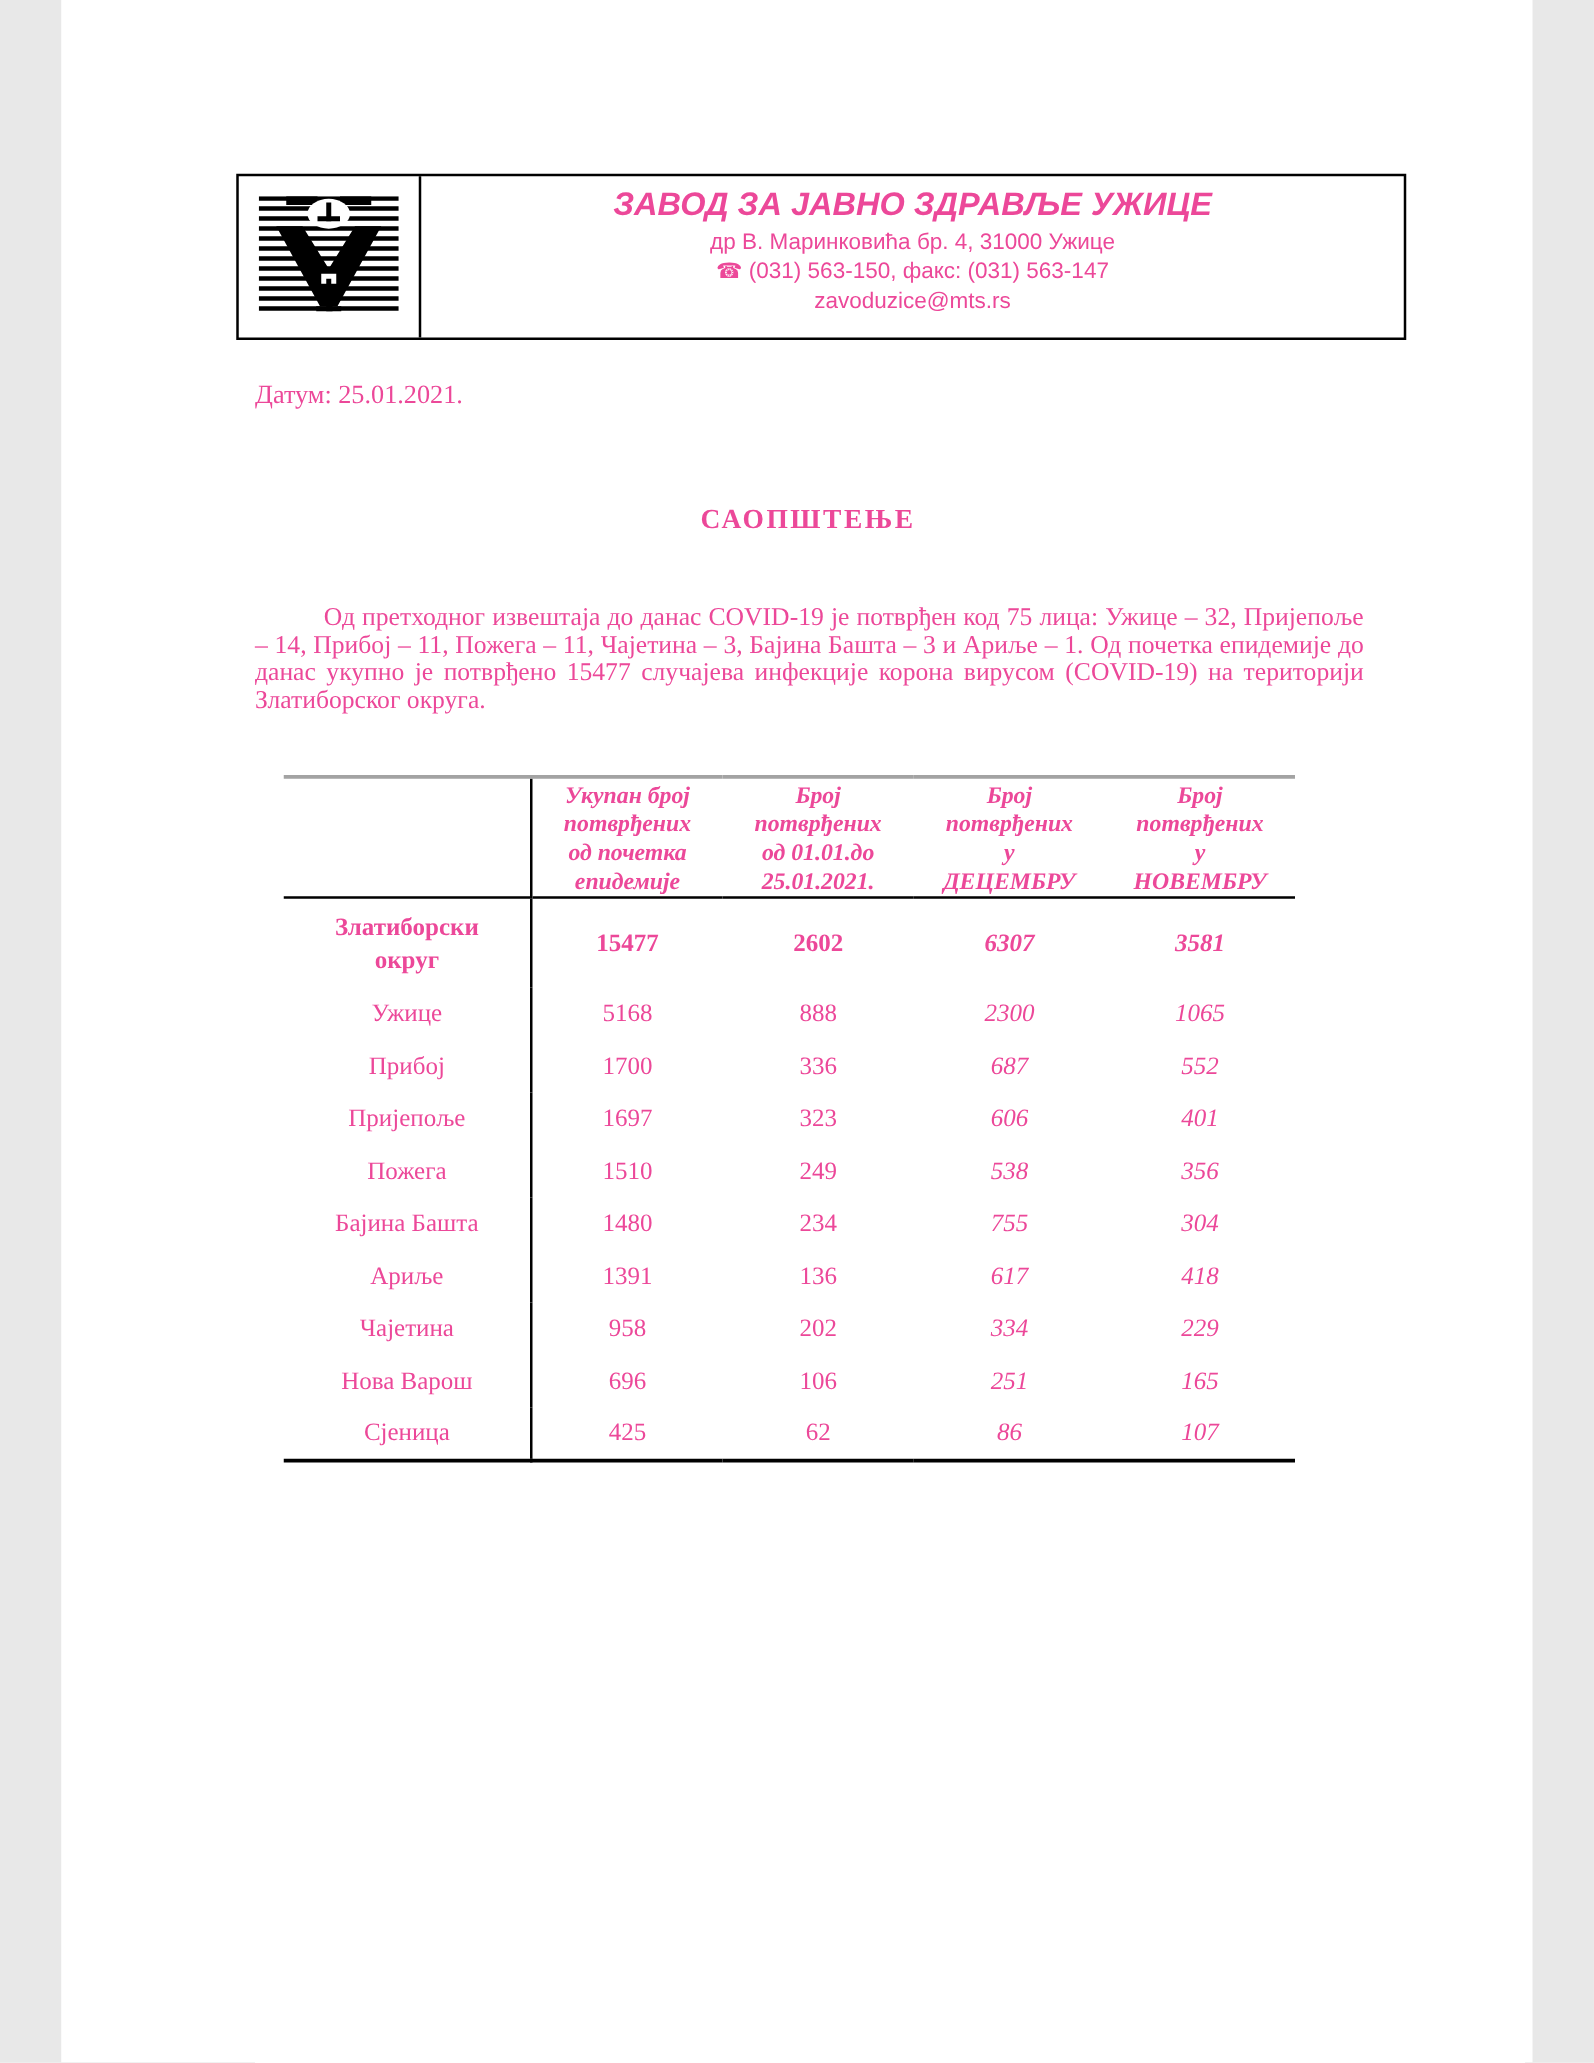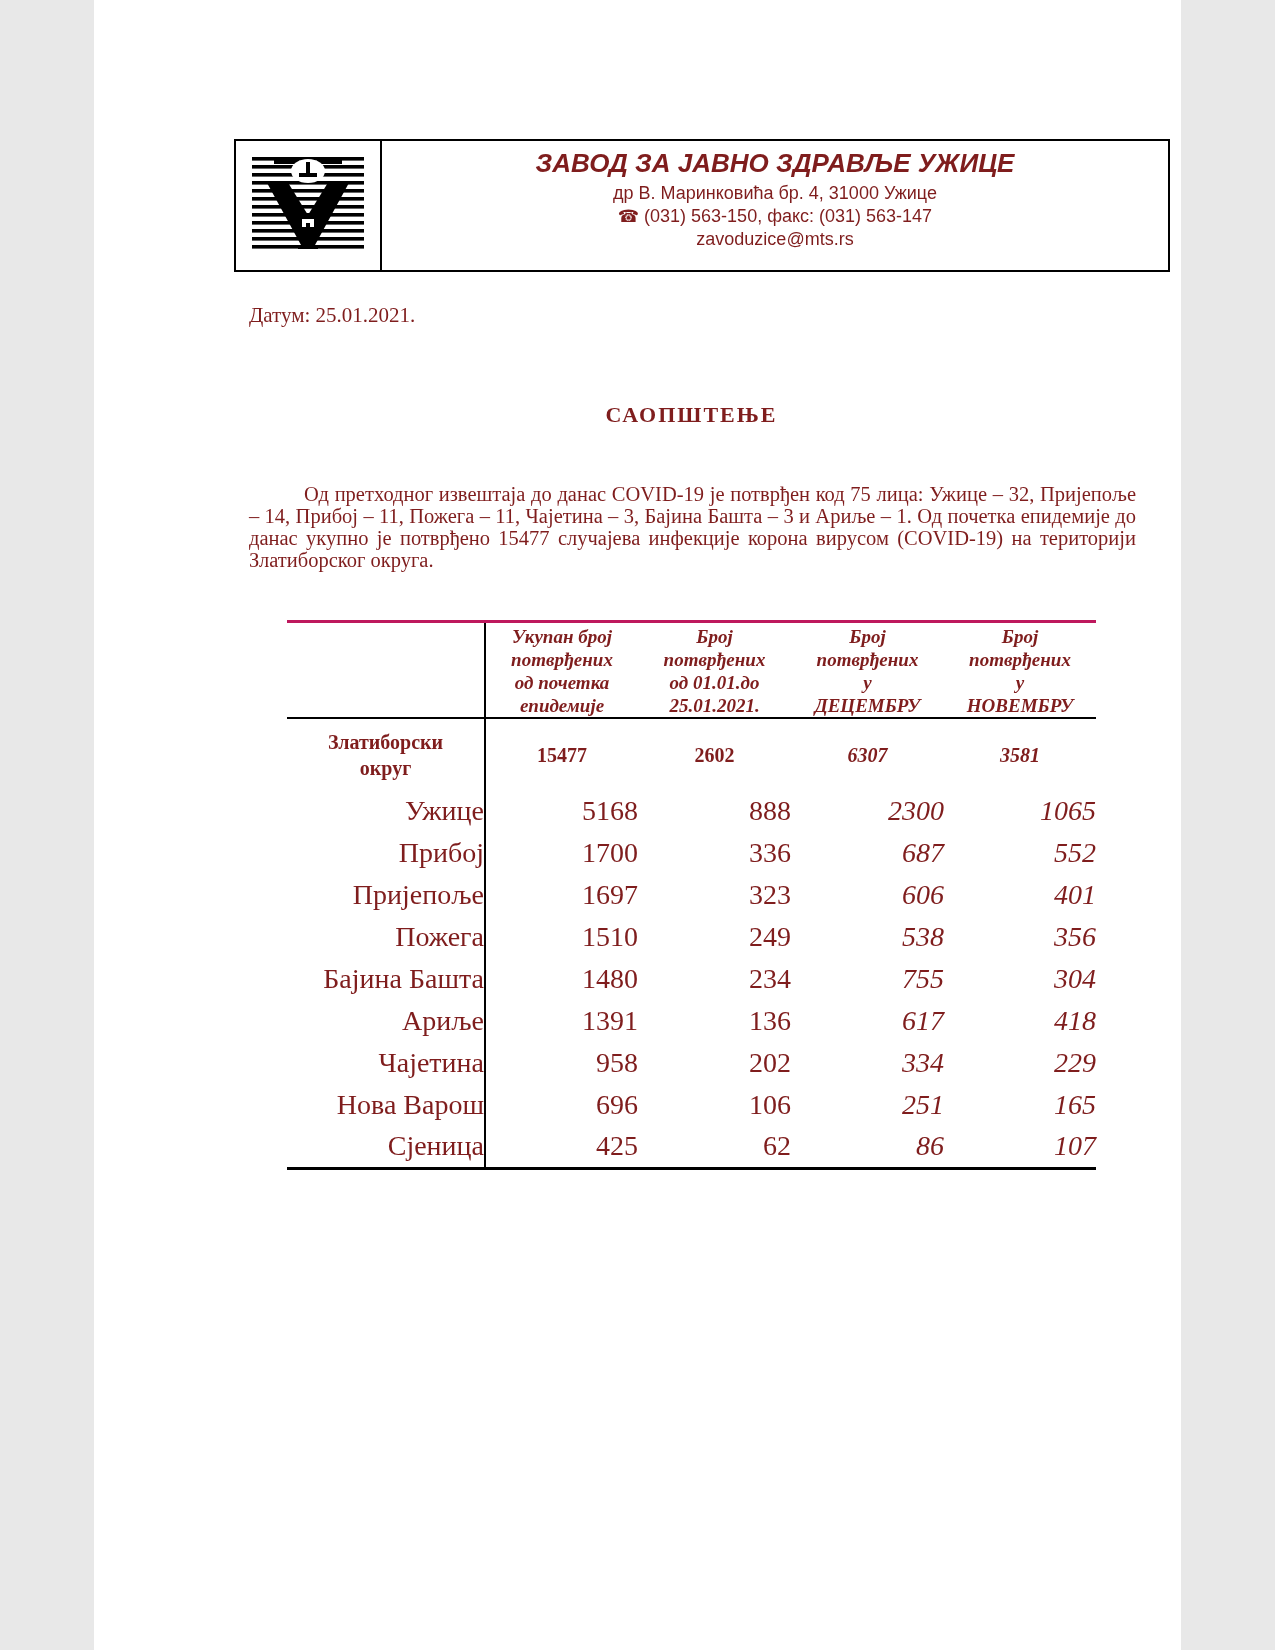--- a/index.html
+++ b/index.html
@@ -1,22 +1,22 @@
 <!DOCTYPE html>
 <html><head>
 <meta charset="utf-8">
 <style>
   html, body { margin: 0; padding: 0; background: #e8e8e8; }
   .page {
     position: relative;
-    width: 1087px;
+    width: 1177px;
     height: 1650px;
     margin: 0 auto;
     background: #ffffff;
-    color: #7f1d1d;
+    color: #ec4899;
     font-family: "Liberation Serif", serif;
     overflow: hidden;
   }
 
   
   .letterhead {
     position: absolute;
     left: 140px; top: 139px;
     width: 936px; height: 133px;
     border: 2px solid #000;
@@ -69,46 +69,46 @@
     width: 887px;
     font-size: 20.5px;
     line-height: 22px;
     text-align: justify;
     text-indent: 55px;
   }
 
   
   .covid-table {
     position: absolute;
-    left: 193px; top: 620px;
+    left: 178px; top: 620px;
     width: 809px;
     border-collapse: collapse;
     table-layout: fixed;
-    border-top: 3px solid #be185d;
+    border-top: 3px solid #a3a3a3;
     border-bottom: 3px solid #000;
   }
   .covid-table thead tr { border-bottom: 2px solid #000; }
   .covid-table th, .covid-table td {
     padding: 0;
     text-align: center;
     vertical-align: middle;
     white-space: pre-line;
     box-sizing: border-box;
   }
   .covid-table .c-name { border-right: 2px solid #000; margin-top: 20px; }
   .covid-table th {
     font-weight: bold;
     font-style: italic;
     font-size: 19px;
     line-height: 23px;
     height: 96px;
     padding-top: 2px;
   }
   .row-total td { height: 72px; font-weight: bold; font-size: 20px; line-height: 26px; }
-  .row-muni  td { height: 42px; font-size: 28px; text-align: right; }
+  .row-muni  td { height: 42px; font-size: 20px; }
   .covid-table td.v-it { font-style: italic; }
 
   
   .logo-svg { display: block; }
 </style>
 </head>
 <body>
 
 <div class="page">
 

